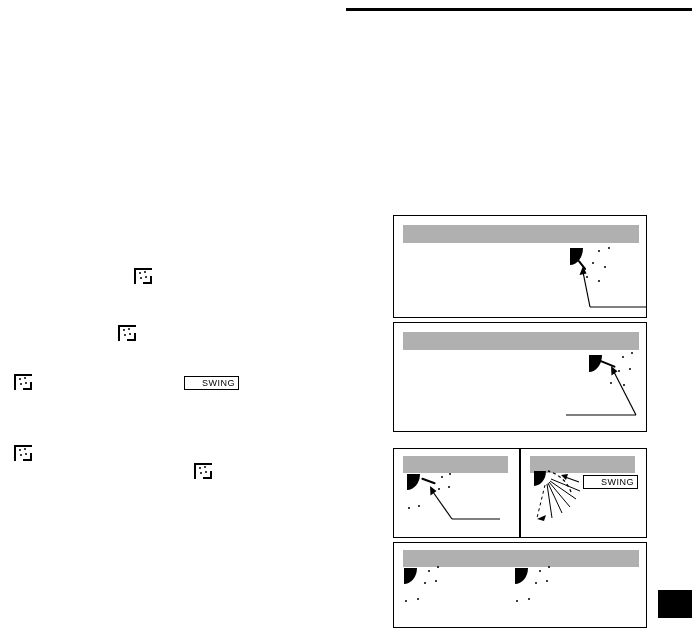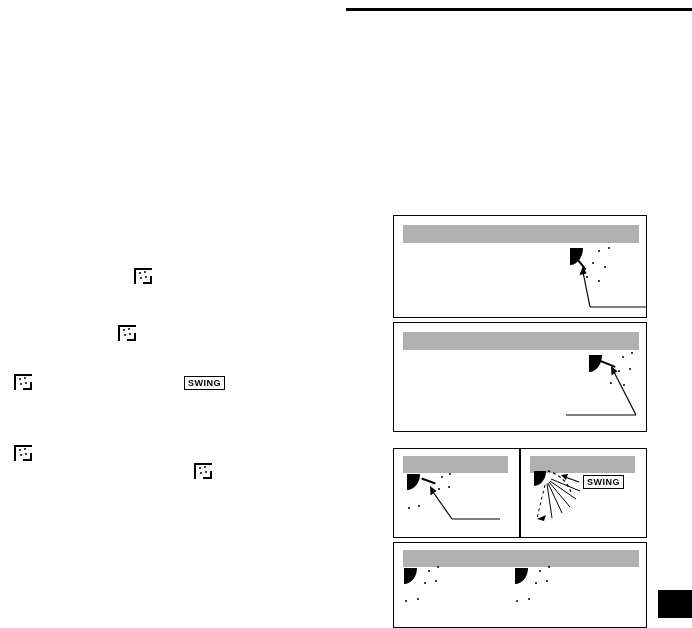--- a/index.html
+++ b/index.html
@@ -92,23 +92,23 @@
     background: #000;
     border-radius: 50%;
   }
 
   
   .swing-box {
     position: absolute;
     border: 1px solid #000;
     background: #fff;
     font-size: 9px;
-    font-weight: bold;
+    font-weight: normal;
     letter-spacing: 0.5px;
-    padding: 1px 3px 1px 3px;
+    padding: 1px 3px 1px 17px;
     line-height: 10px;
     font-family: "Liberation Sans", sans-serif;
     color: #000;
   }
 
   
   .louver {
     position: absolute;
     background: #000;
   }

